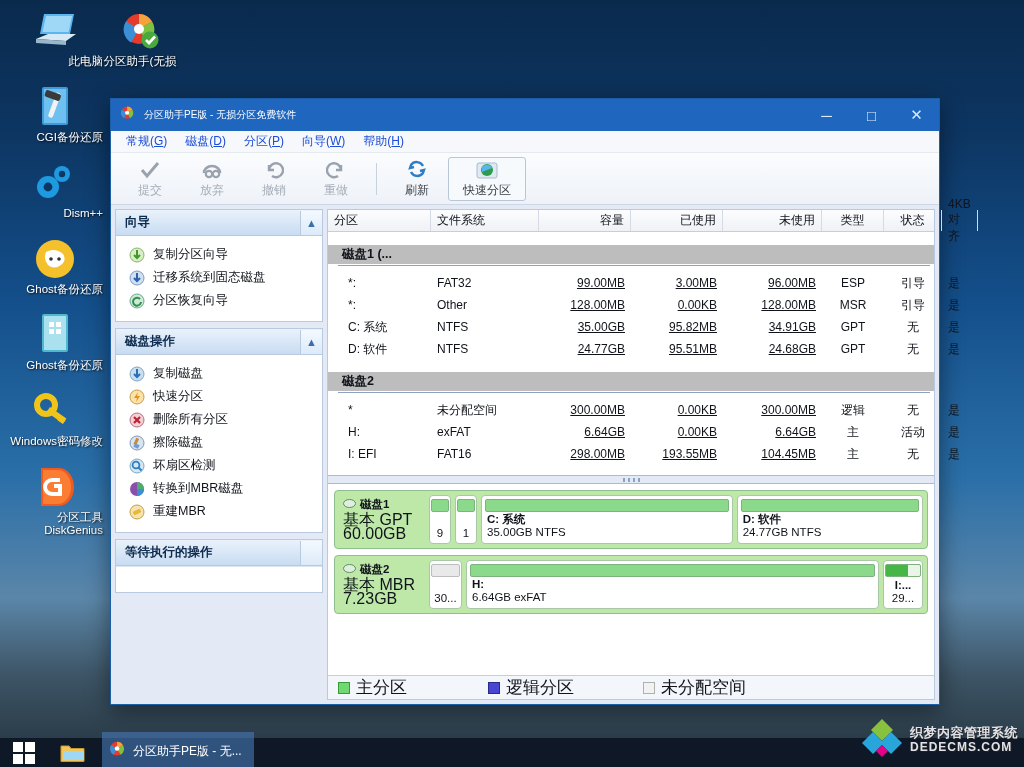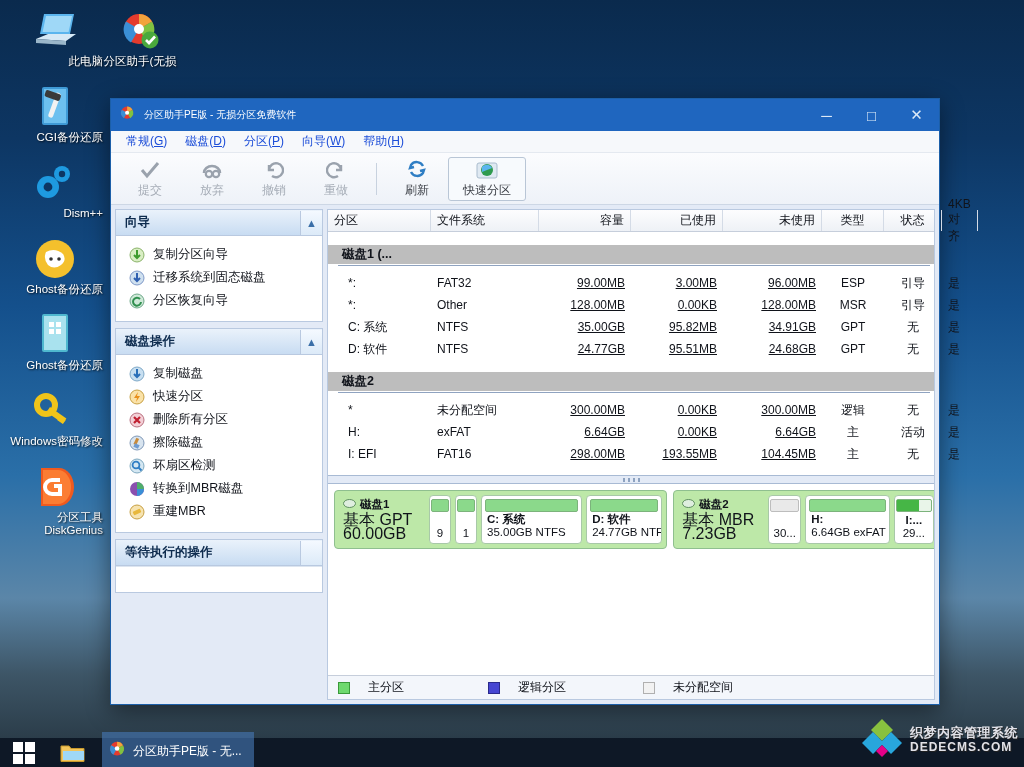--- a/index.html
+++ b/index.html
@@ -123,42 +123,42 @@
   .td.right { justify-content:flex-end;text-decoration:underline; }
   .td.center { justify-content:center; }
   .part-indent { padding-left:20px !important; }
   .post-gap { height:12px; }
 
   #splitter { height:9px; background:#e3eaf6; border-top:1px solid #a8bad4; border-bottom:1px solid #a8bad4;
     display:flex; align-items:center; justify-content:center; gap:3px; }
   #splitter i { width:2px; height:4px; background:#8da2c0; display:block; }
 
   
-  #map-region { flex:1 1 auto; background:#fff; padding:6px; display:flex; flex-direction:row; gap:6px;
+  #map-region { flex:1 1 auto; background:#fff; padding:6px; display:flex; flex-direction:column; gap:6px;
     min-height:0; overflow:hidden; }
   .disk-row { border:1px solid #8fbf8f; border-radius:4px; background:#bde8a8; height:59px;
     display:flex; padding:4px; gap:4px; }
   .disk-info { width:86px; flex:0 0 86px; padding:2px 2px 0 4px; display:flex; flex-direction:column; gap:1px; }
   .disk-info .dt { font-size:11.5px; font-weight:bold; color:#10131a; display:flex; align-items:center; gap:4px; }
   .disk-info .ds { font-size:16px; color:#10131a; line-height:13px; }
   .part-box { background:#fff; border:1px solid #a8c8a8; border-radius:4px; padding:3px;
     display:flex; flex-direction:column; min-width:0; overflow:hidden; }
   .part-bar { height:13px; border:1px solid #7cb37c; border-radius:2px; background:#8bd98b; flex:0 0 13px; }
   .part-bar.unalloc { background:#e9e9e9; border-color:#bdbdbd; }
   .part-bar.partial { background:#e9f5e9; }
   .part-bar.partial span { display:block; height:100%; background:#46b646; }
   .part-txt { flex:1 1 auto; display:flex; flex-direction:column; justify-content:center; padding-left:2px; }
   .part-txt .p1 { font-size:11.5px; font-weight:bold; color:#10131a; line-height:13px; white-space:nowrap; }
   .part-txt .p2 { font-size:11.5px; color:#10131a; line-height:13px; white-space:nowrap; }
   .part-box.narrow .part-txt { justify-content:flex-end; align-items:center; padding:0; }
   .part-box.tiny { padding:3px 1px; }
 
   #legend { flex:0 0 auto; height:24px; border-top:1px solid #c6cedb; background:#f3f6fb;
     display:flex; align-items:center; padding-left:10px; }
-  .leg { display:flex; align-items:center; gap:18px; font-size:12px; color:#10131a; }
+  .leg { display:flex; align-items:center; gap:6px; font-size:17px; color:#10131a; }
   .leg .sw { width:12px; height:12px; border:1px solid #777; }
   .sw.primary { background:#6ed96e; border-color:#3a9a3a; }
   .sw.logical { background:#4646d2; border-color:#2a2a8c; }
   .sw.unalloc { background:#f2f2f2; border-color:#b0b0b0; }
 </style>
 </head>
 <body>
 
 <div id="desktop-icons">
 

